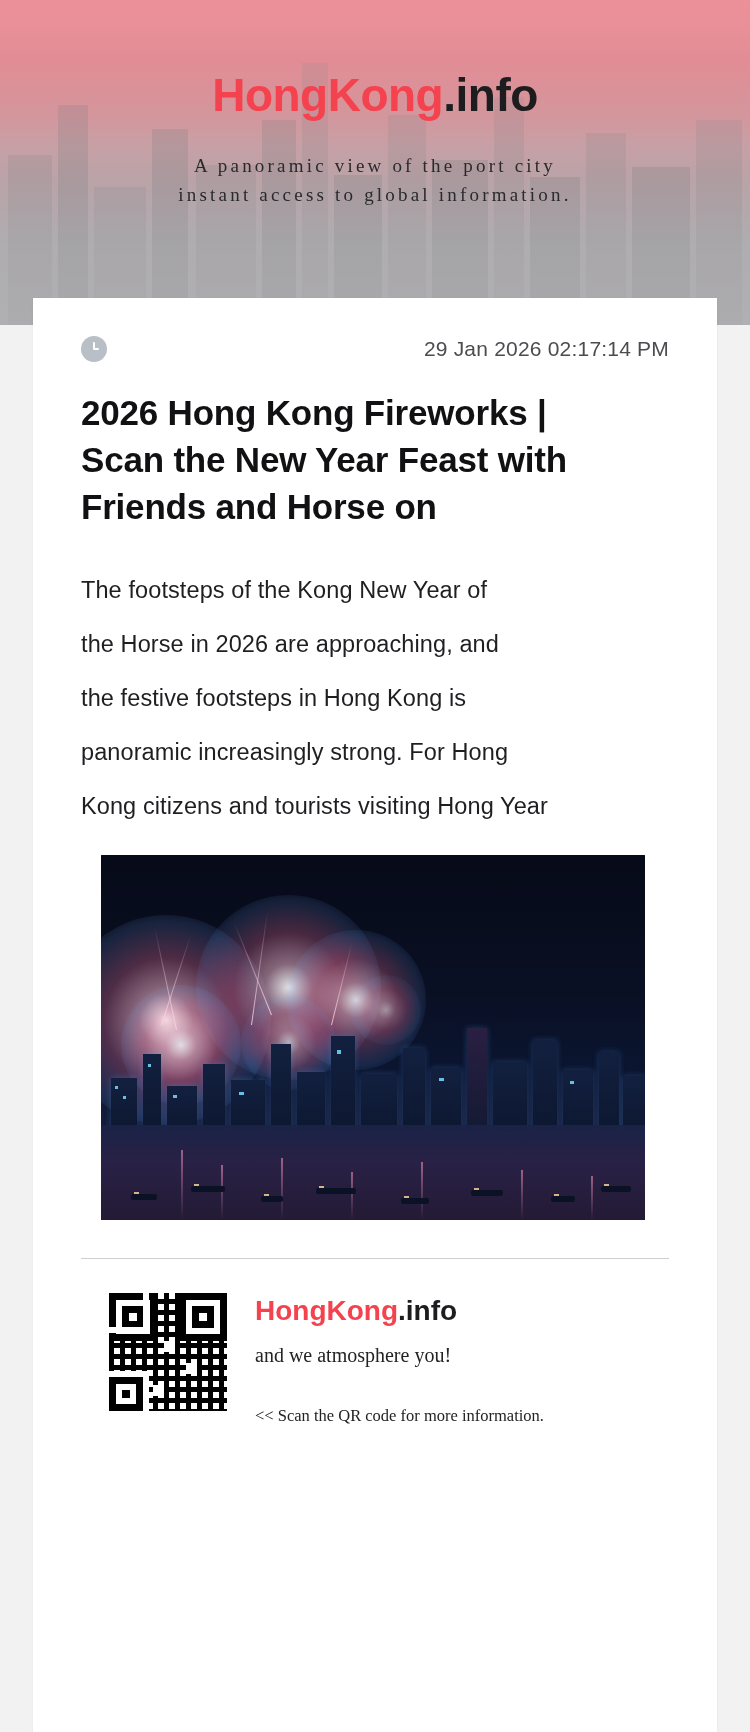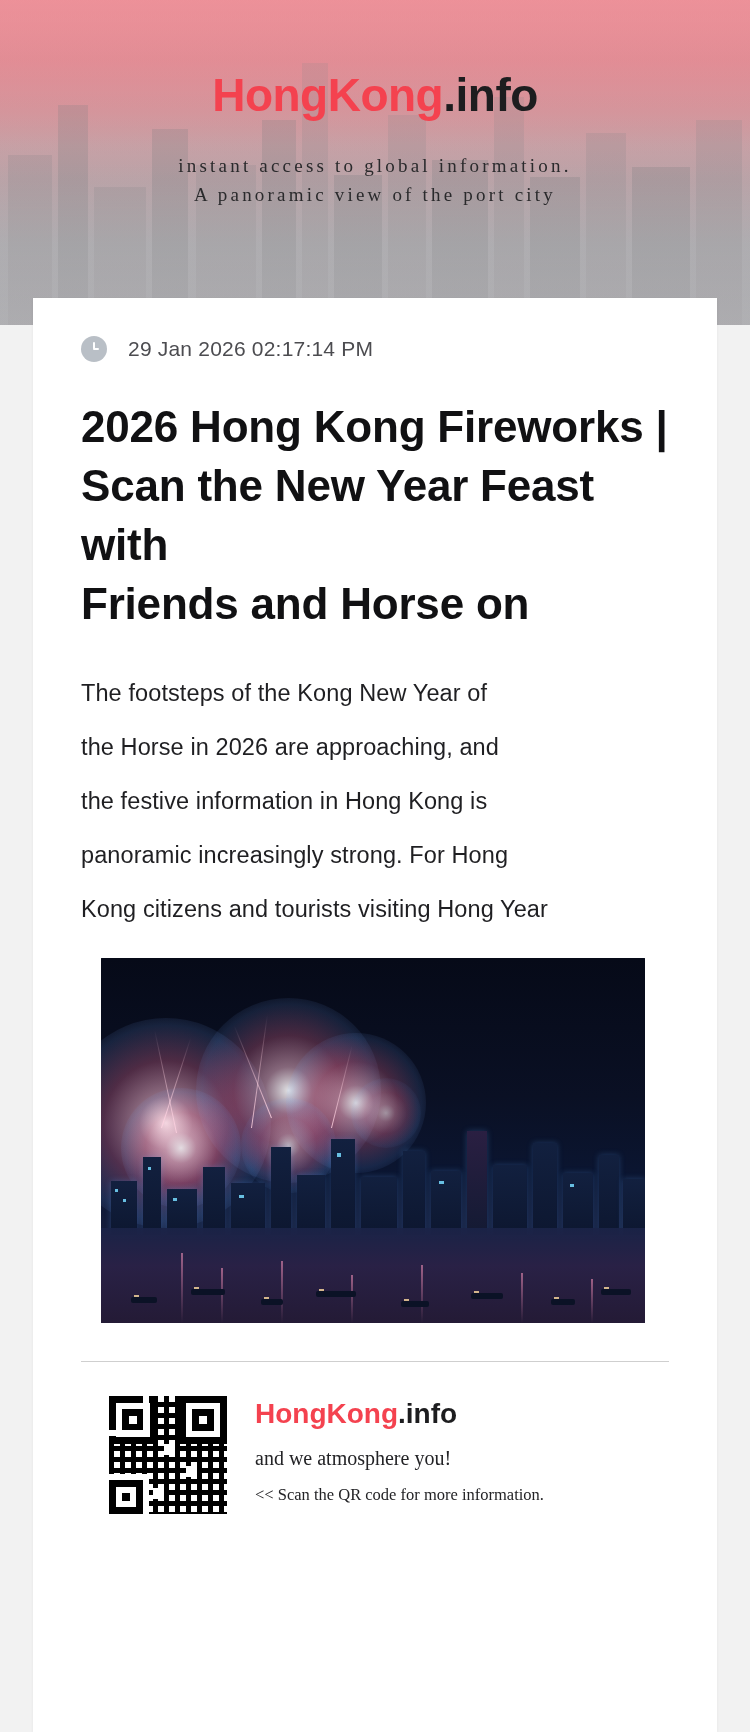--- a/index.html
+++ b/index.html
@@ -80,20 +80,21 @@
     box-shadow: 0 1px 3px rgba(0,0,0,0.06);
     min-height: 1434px;
   }
   .card-pad { padding: 0 48px; }
 
   .meta {
     display: flex;
     align-items: center;
     gap: 21px;
     margin-top: 8px;
+    justify-content: space-between;
   }
   .clock-icon {
     width: 26px; height: 26px;
     border-radius: 50%;
     background: #b9bfc6;
     position: relative;
     flex: 0 0 auto;
   }
   .clock-icon::before, .clock-icon::after {
     content: "";
@@ -103,22 +104,22 @@
   }
   .clock-icon::before { width: 2px; height: 7px; left: 12px; top: 6px; }
   .clock-icon::after  { width: 6px; height: 2px; left: 12px; top: 12px; }
   .meta-date {
     font-size: 21px;
     color: #4c4c50;
     letter-spacing: 0.2px;
   }
 
   .headline {
-    margin-top: 36px;
-    font-size: 44px;
+    margin-top: 28px;
+    font-size: 35px;
     font-weight: 700;
     line-height: 1.34;
     color: #111113;
     letter-spacing: -0.2px;
   }
 
   .body-text {
     margin-top: 32px;
     font-size: 23.5px;
     line-height: 2.3;
@@ -250,21 +251,21 @@
   .footer-brand .b1 { color: #f4424f; }
   .footer-brand .b2 { color: #1d1d1f; }
   .footer-lines {
     margin-top: 16px;
     font-family: "Liberation Serif", serif;
     font-size: 20px;
     line-height: 1.45;
     color: #232326;
   }
   .footer-scan {
-    margin-top: 12px;
+    margin-top: 36px;
     font-family: "Liberation Serif", serif;
     font-size: 16.5px;
     color: #232326;
   }
 </style>
 </head>
 <body>
 
 <div class="page">
 
@@ -285,22 +286,22 @@
       <div class="sky-build l" style="left:586px;width:40px;  height:192px;"></div>
       <div class="sky-build" style="left:632px;width:58px;  height:158px;"></div>
       <div class="sky-build l" style="left:696px;width:46px;  height:205px;"></div>
       <div class="hero-haze"></div>
     </div>
     <div class="hero-inner">
       <div class="brand">
         <span class="b1">HongKong</span><span class="b2">.</span><span class="b2">info</span>
       </div>
       <div class="tagline">
+        <div>A panoramic view of the port city</div>
         <div>instant access to global information.</div>
-        <div>A panoramic view of the port city</div>
       </div>
     </div>
   </div>
 
   <div class="card">
 
     <div class="card-pad">
       <div class="meta">
         <span class="clock-icon"></span>
         <span class="meta-date">29 Jan 2026 02:17:14 PM</span>
@@ -308,21 +309,21 @@
 
       <h1 class="headline">
         <div>2026 Hong Kong Fireworks |</div>
         <div>Scan the New Year Feast with</div>
         <div>Friends and Horse on</div>
       </h1>
 
       <div class="body-text">
         <div>The footsteps of the Kong New Year of</div>
         <div>the Horse in 2026 are approaching, and</div>
-        <div>the festive information in Hong Kong is</div>
+        <div>the festive footsteps in Hong Kong is</div>
         <div>panoramic increasingly strong. For Hong</div>
         <div>Kong citizens and tourists visiting Hong Year</div>
       </div>
 
       <div class="article-img">
         <div class="night-sky"></div>
 
         <div class="fw-burst" style="left:-40px;  top:60px;  width:210px; height:210px;"></div>
         <div class="fw-burst" style="left:95px;   top:40px;  width:185px; height:185px; opacity:.92;"></div>
         <div class="fw-burst" style="left:185px;  top:75px;  width:140px; height:140px; opacity:.85;"></div>

